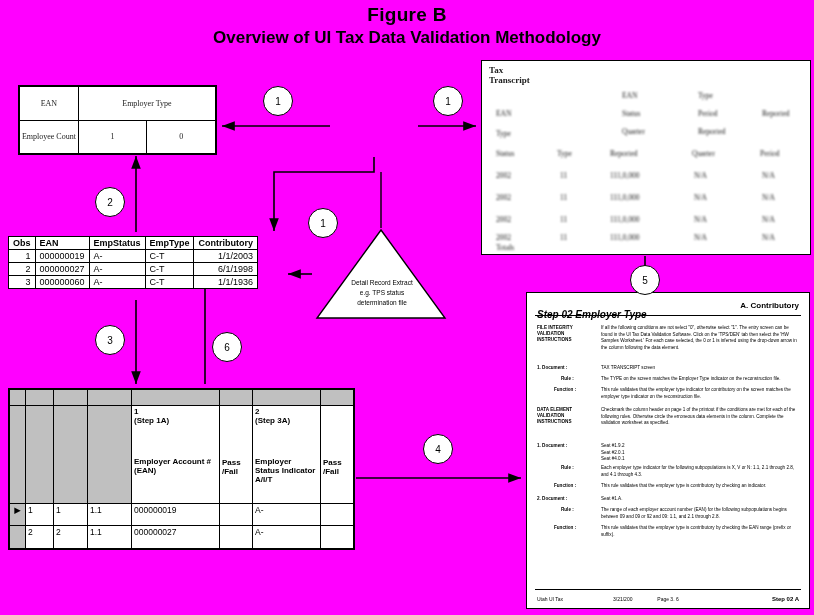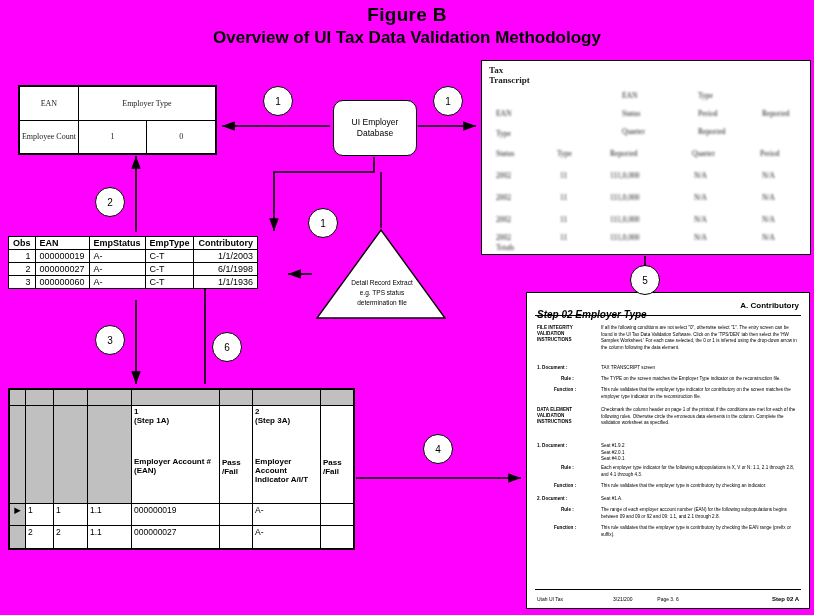--- a/index.html
+++ b/index.html
@@ -139,23 +139,20 @@
       </tr>
       <tr>
         <td><span class="blur">Employee Count</span></td>
         <td><span class="blur">1</span></td>
         <td><span class="blur">0</span></td>
       </tr>
     </tbody>
       </table>
   </div>
 
-  <div class="abs" id="uidb">
-    <span>UI Employer Database</span>
-  </div>
 
   <div class="abs wbox" id="transcript">
     <div class="hdr blur">Tax</div>
     <div class="hdr2 blur">Transcript</div>
 
     <div class="cell blur2" style="left:140px;top:30px;">EAN</div>
     <div class="cell blur2" style="left:216px;top:30px;">Type</div>
     <div class="cell blur2" style="left:14px;top:48px;">EAN</div>
     <div class="cell blur2" style="left:140px;top:48px;">Status</div>
     <div class="cell blur2" style="left:216px;top:48px;">Period</div>
@@ -275,21 +272,21 @@
           <div>1</div>
           <div>(Step 1A)</div>
           <div style="margin-top:32px">Employer Account # (EAN)</div>
         </td>
         <td class="hdrcell" style="vertical-align:bottom">
           <div style="margin-bottom:26px">Pass /Fail</div>
         </td>
         <td class="hdrcell">
           <div>2</div>
           <div>(Step 3A)</div>
-          <div style="margin-top:32px">Employer Account Indicator A/I/T</div>
+          <div style="margin-top:32px">Employer Status Indicator A/I/T</div>
         </td>
         <td class="hdrcell" style="vertical-align:bottom">
           <div style="margin-bottom:26px">Pass /Fail</div>
         </td>
       </tr>
       <tr style="height:20px">
         <td class="rowhdr">▶</td>
         <td>1</td>
         <td>1</td>
         <td>1.1</td>

